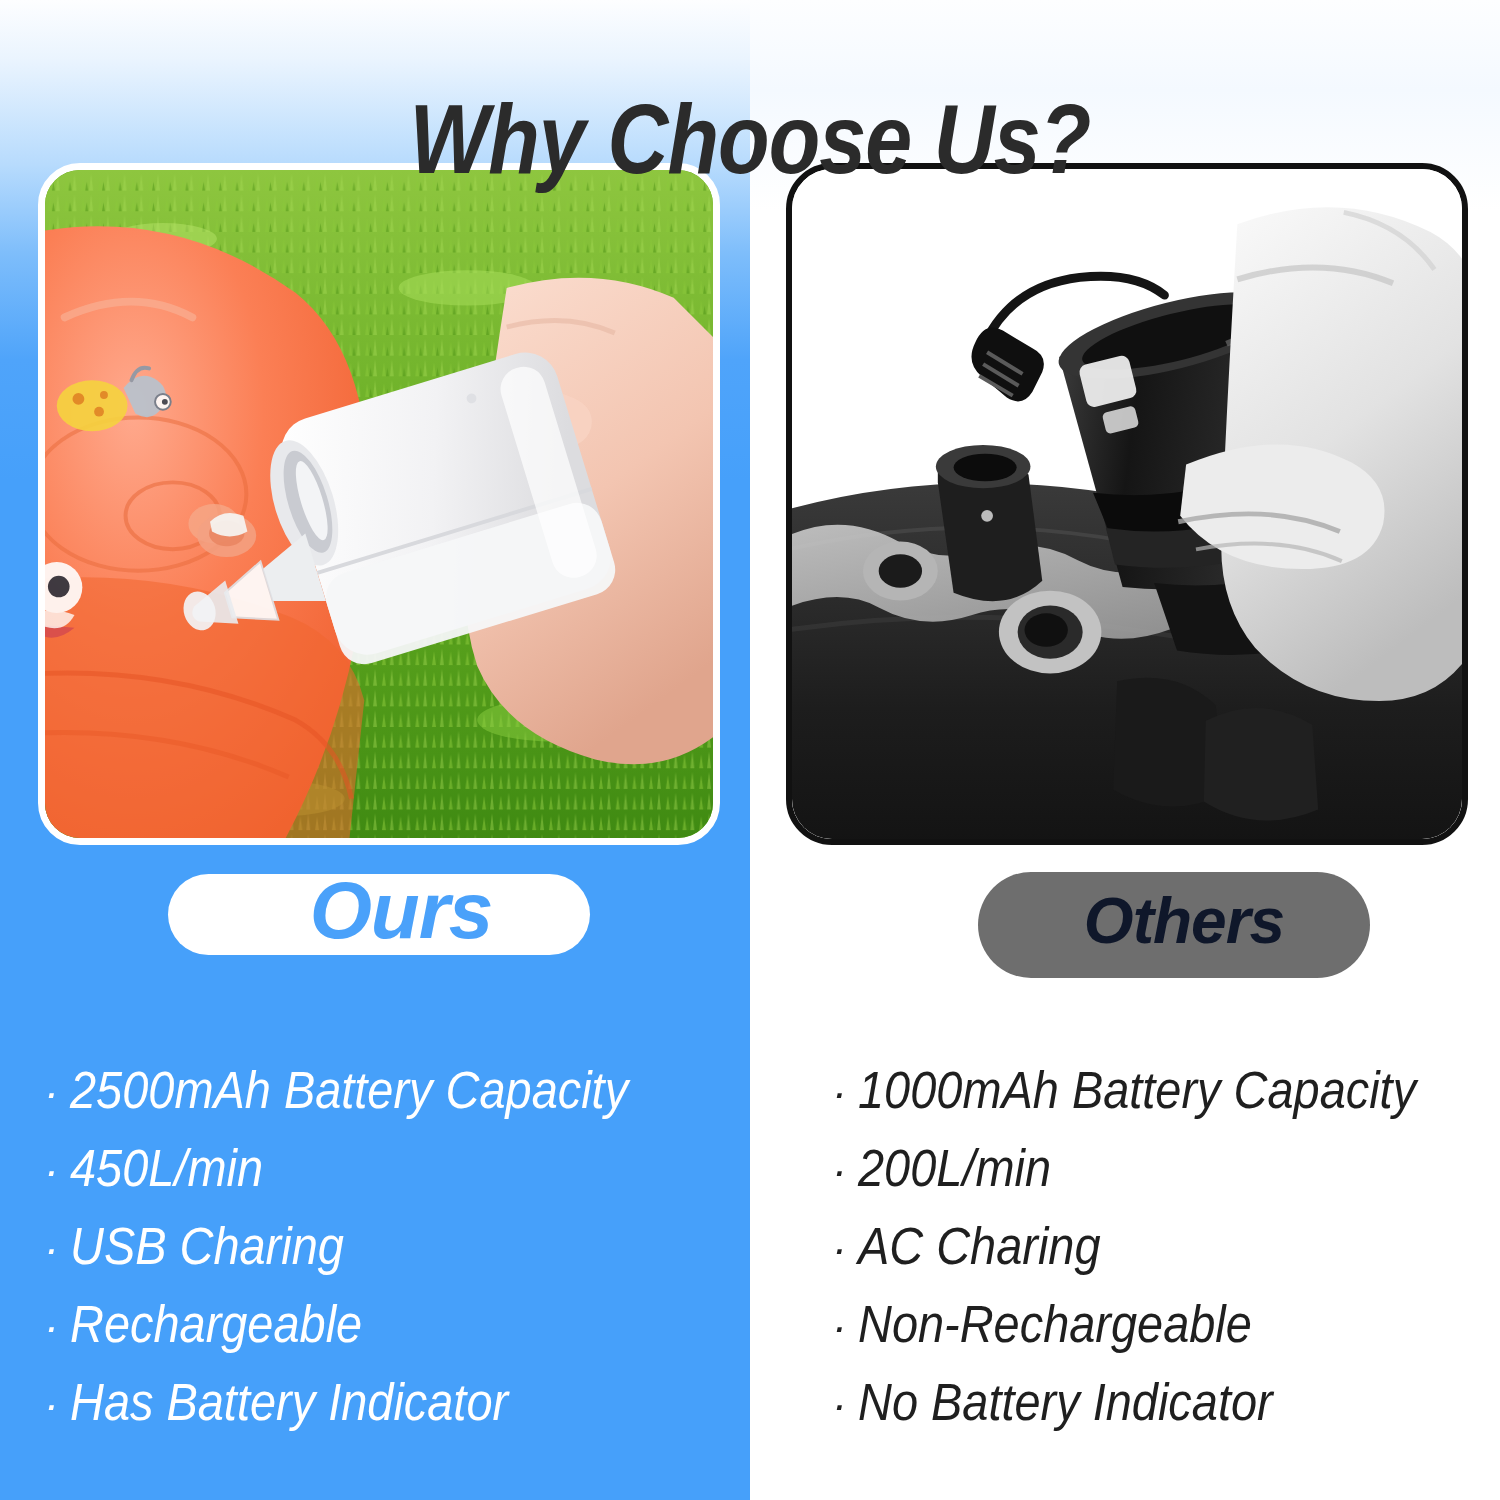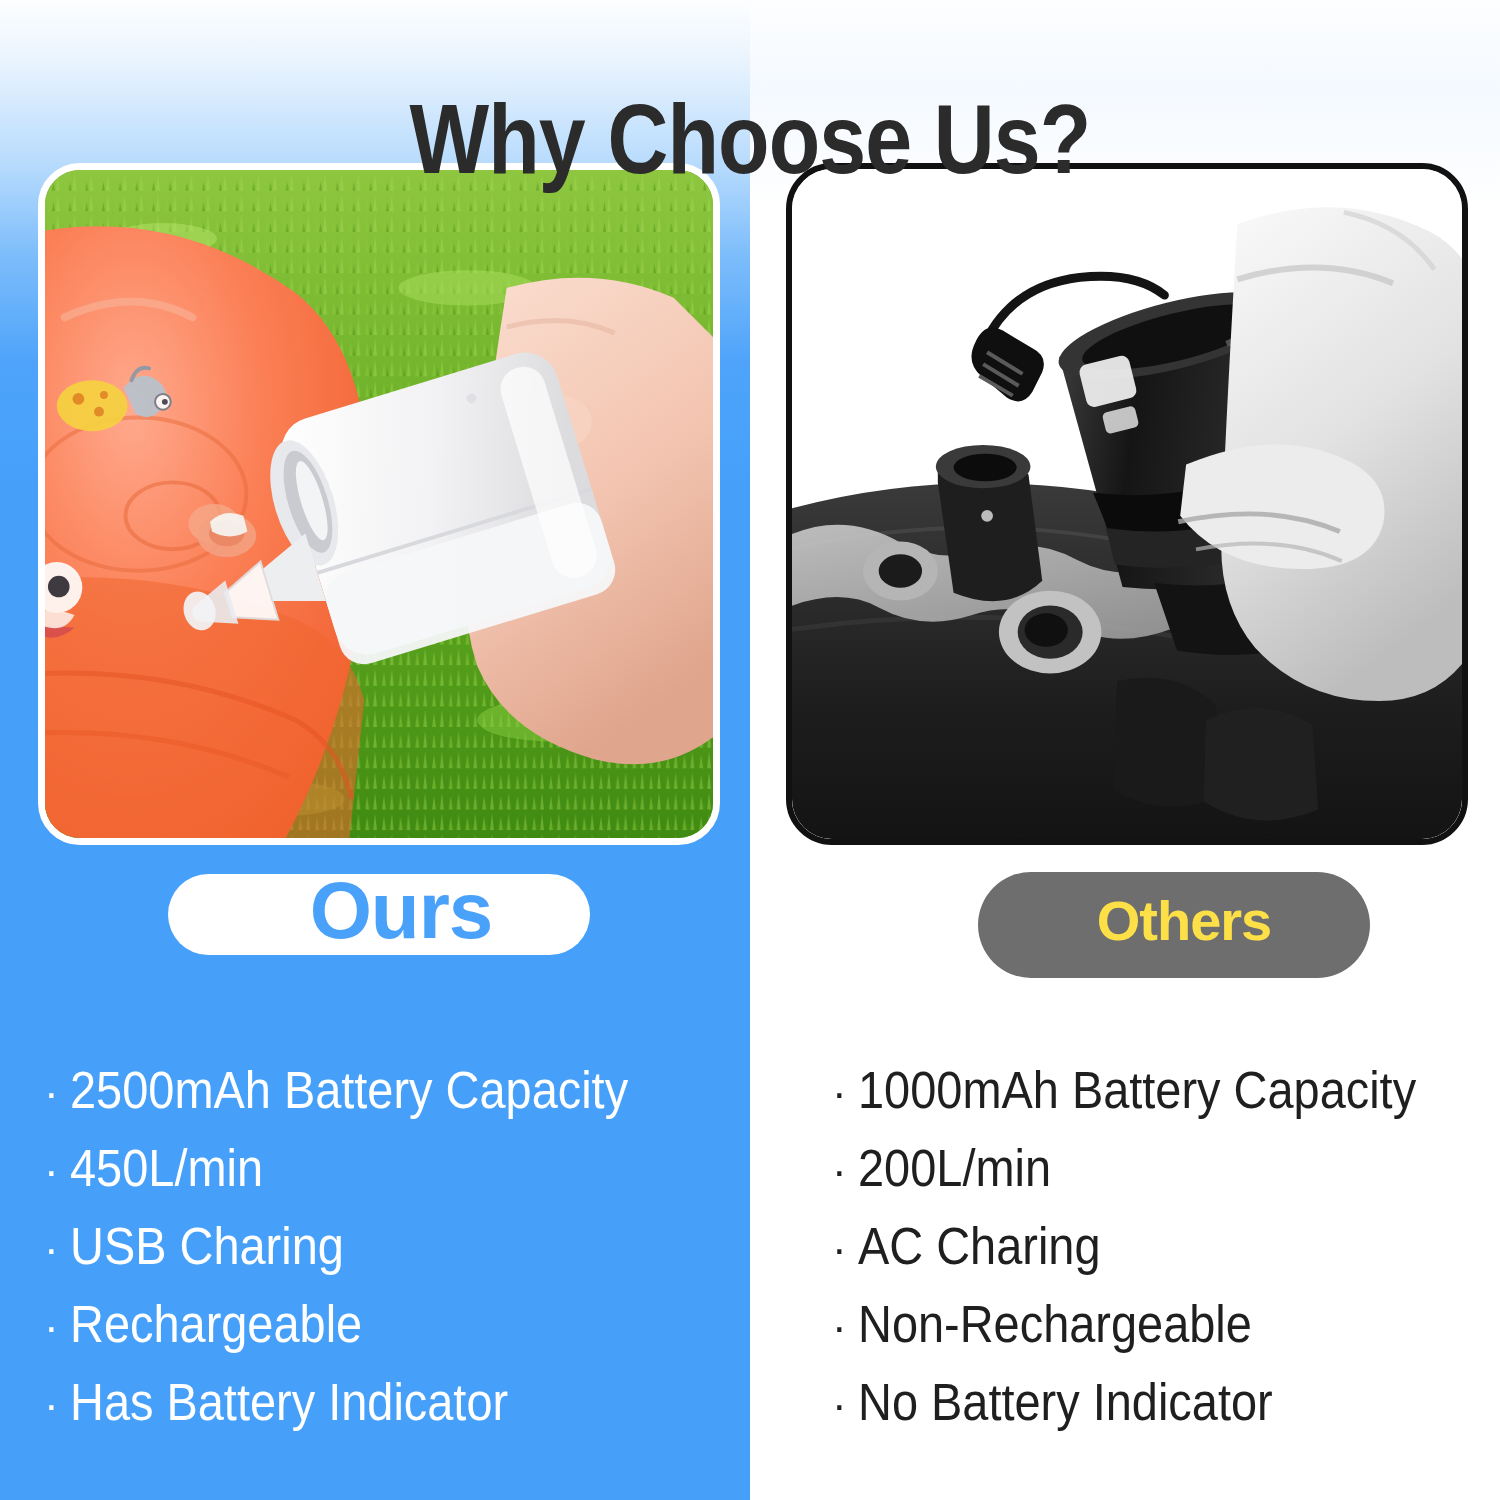--- a/index.html
+++ b/index.html
@@ -13,20 +13,21 @@
     background: #ffffff;
     overflow: hidden;
   }
 
   #page {
     position: relative;
     width: 1500px;
     height: 1500px;
     background: linear-gradient(180deg, #fdfeff 0%, #f4f9ff 6%, #ffffff 14%, #ffffff 100%);
     overflow: hidden;
+    font-style: italic;
   }
 
   
   .blue-panel {
     position: absolute;
     left: 0;
     top: 0;
     width: 750px;
     height: 1500px;
     background: linear-gradient(180deg,
@@ -117,23 +118,23 @@
     width: 392px;
     height: 106px;
     border-radius: 53px;
     background: #6e6e6e;
     z-index: 6;
     display: flex;
     align-items: center;
     justify-content: center;
   }
   .pill-others .pill-text {
-    font-size: 56px;
+    font-size: 64px;
     font-weight: bold;
-    color: #fde047;
+    color: #0f172a;
     letter-spacing: -1px;
     transform: translateX(10px);
     line-height: 1;
     padding-bottom: 8px;
   }
 
   
   .features {
     position: absolute;
     top: 1052px;

